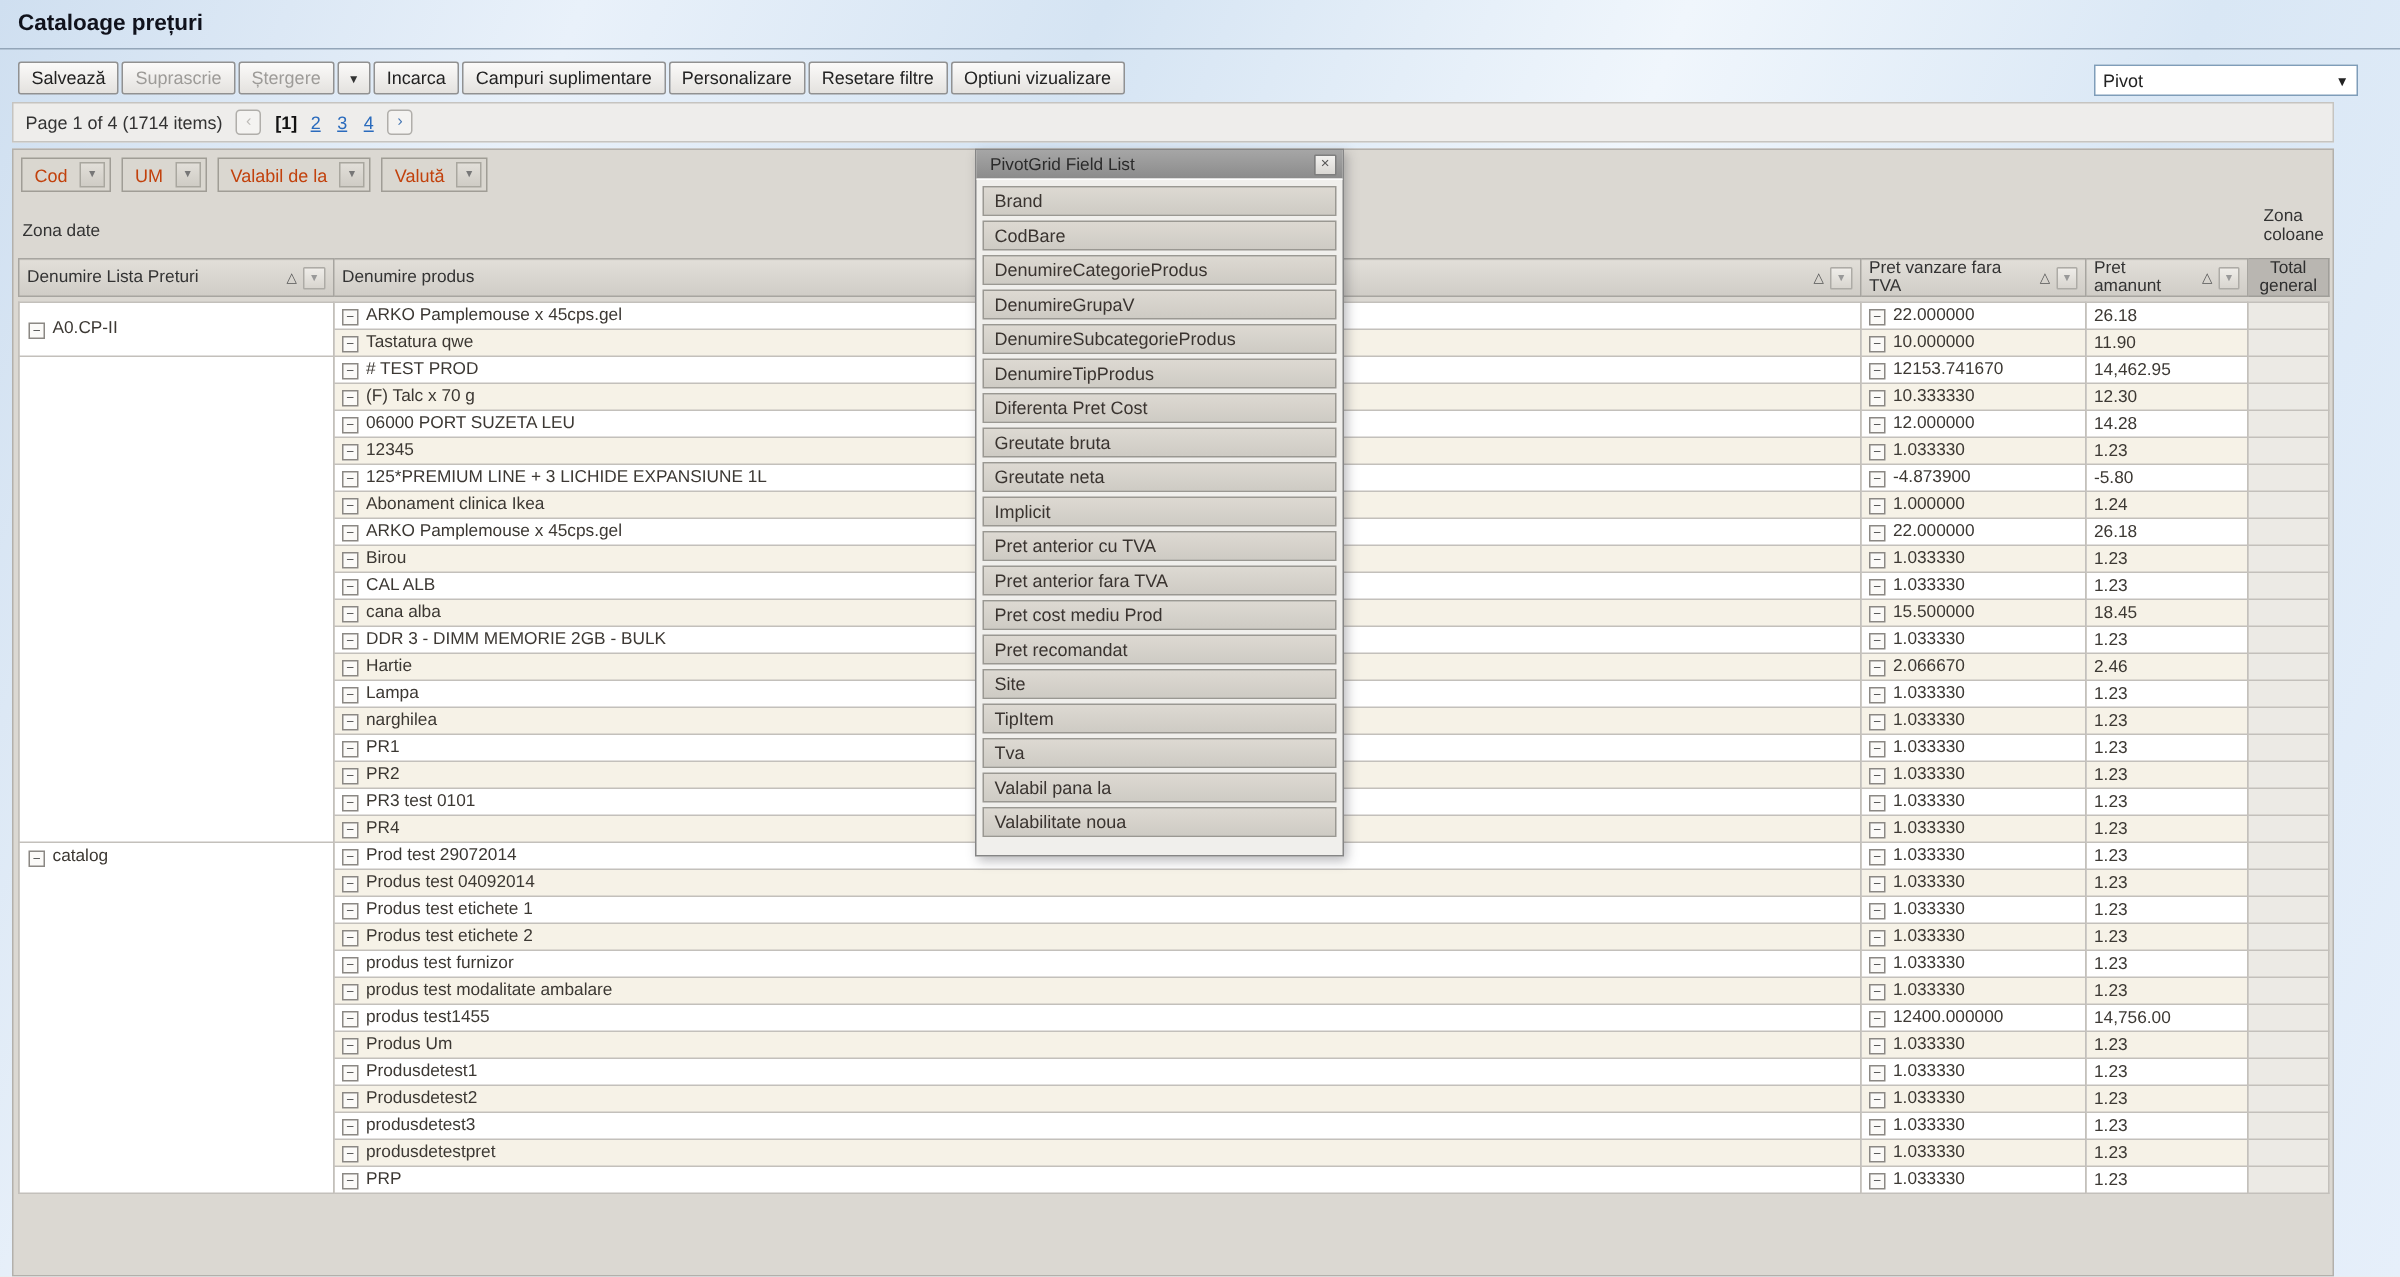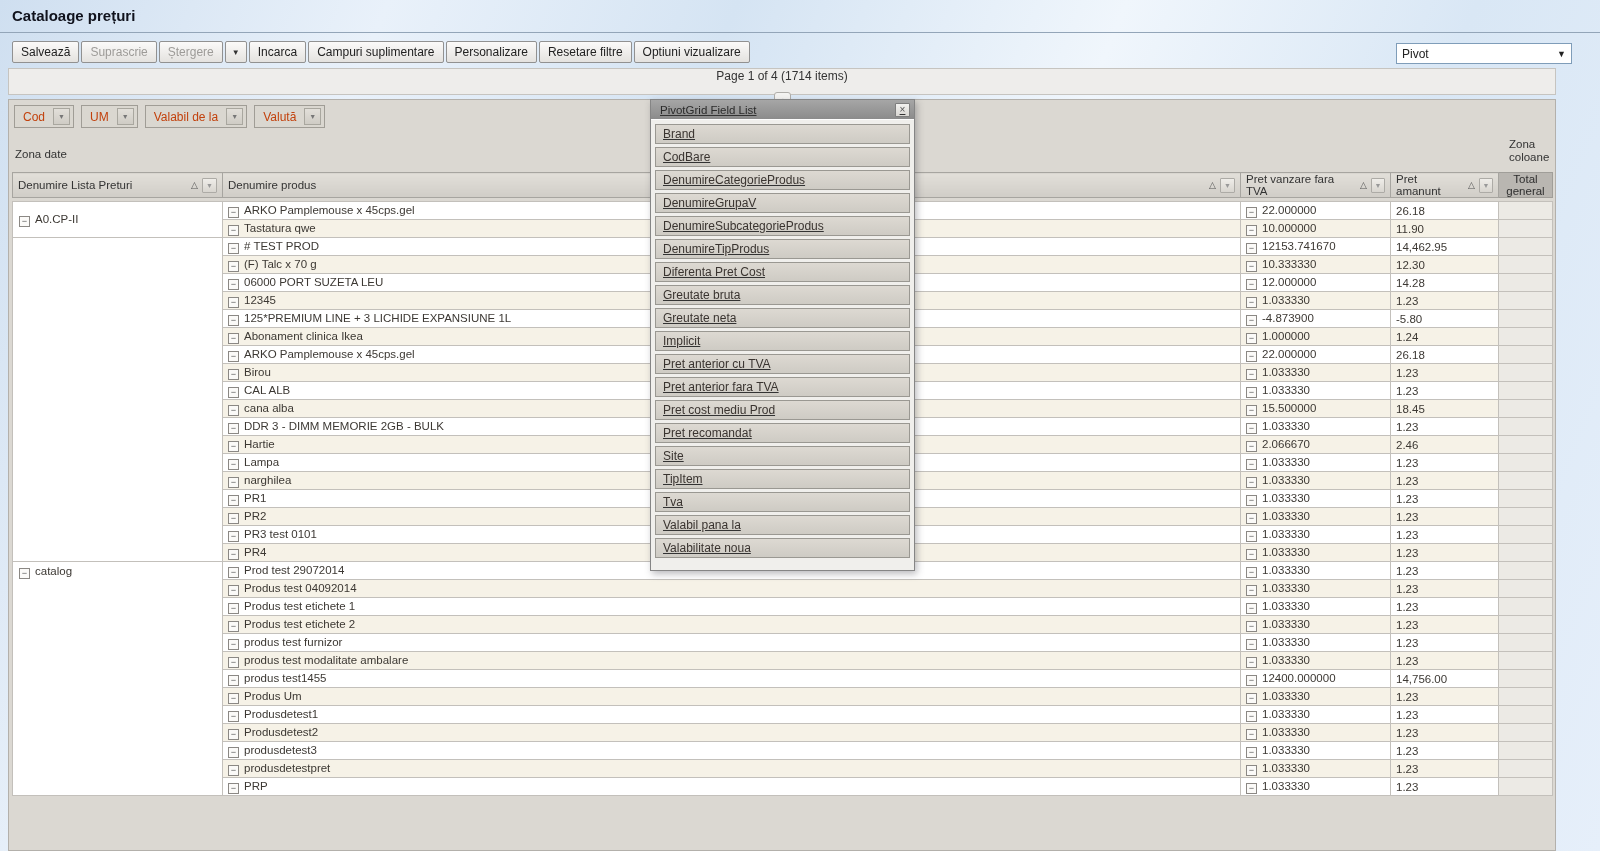--- a/index.html
+++ b/index.html
@@ -24,21 +24,21 @@
   .tb-btn { padding:3px 8px; height:22px; background:linear-gradient(#fbfaf9,#e4e2df);
     border:1px solid #919191; border-radius:2px; font-size:12px; color:#222; cursor:pointer; }
   .tb-btn.disabled { color:#9d9b98; cursor:default; }
   .tb-btn.dd { width:22px; font-size:8px; color:#333; padding:3px 0; }
   .view-select { position:absolute; left:1396px; top:43px; width:176px; height:21px; background:#fff;
     border:1px solid #7f9db9; display:flex; align-items:center; padding:0 5px; cursor:pointer; }
   .view-select .val { flex:1; font-size:12px; color:#222; }
   .view-select .caret { font-size:9px; color:#222; }
   
   .pager { position:absolute; left:8px; top:68px; width:1548px; height:27px; background:#eeedeb;
-    border:1px solid #c6c4c0; display:flex; align-items:center; padding:0 8px; gap:9px;flex-direction:column; }
+    border:1px solid #c6c4c0; display:flex; align-items:center; padding:0 8px; gap:9px; }
   .pager-label { color:#333; }
   .pager-btn { width:17px; height:17px; border:1px solid #b0aeaa; border-radius:3px; background:#f4f3f1;
     text-align:center; line-height:15px; font-size:11px; color:#4a7ab5; cursor:pointer; }
   .pager-btn.disabled { color:#bdbbb7; cursor:default; }
   .pager-current { font-weight:bold; color:#111; }
   .pager-link { color:#2a6bbd; text-decoration:underline; cursor:pointer; }
   
   .grid { position:absolute; left:8px; top:99px; width:1548px; height:752px; background:#dbd8d2;
     border:1px solid #b3b0ab; overflow:hidden; }
   .chips { position:absolute; left:5px; top:5px; display:flex; gap:7px; }
@@ -63,22 +63,22 @@
   tr.gap td { border:none; background:#dbd8d2; height:4px; padding:0; }
   td { height:18px; padding:0 5px; color:#3c3833; white-space:nowrap; overflow:hidden; }
   tr.w td { background:#ffffff; }
   tr.c td { background:#f6f2e7; }
   td.rowhead { background:#ffffff !important; vertical-align:middle; padding-left:6px; }
   td.rowhead.top { vertical-align:top; padding-top:3px; }
   td.totalcell { background:#eceae5 !important; }
   .cbox { display:inline-block; width:11px; height:11px; border:1px solid #8b8884; background:#fbfaf8;
     color:#555; font-size:9px; line-height:9px; text-align:center; vertical-align:-1px; margin-right:5px; cursor:pointer; }
   
-  .dialog { position:absolute; left:650px; top:99px; width:265px; background:#f0efec;
-    border:1px solid #858585; box-shadow:2px 3px 7px rgba(60,60,70,.35); z-index:50;text-decoration:underline; }
+  .dialog { position:absolute; left:650px; top:99px; width:246px; background:#f0efec;
+    border:1px solid #858585; box-shadow:2px 3px 7px rgba(60,60,70,.35); z-index:50; }
   .dialog-title { height:20px; background:linear-gradient(#a6a6a6,#8b8b8b); border-bottom:1px solid #fdfdfd;
     display:flex; align-items:center; padding:0 4px 0 9px; color:#2b2b2b; font-size:11.5px; cursor:move; }
   .dialog-title .t { flex:1; }
   .dialog-close { width:15px; height:14px; background:linear-gradient(#f2f1ef,#d9d7d3); border:1px solid #7e7e7e;
     border-radius:1px; text-align:center; line-height:12px; font-size:10px; color:#555; cursor:pointer; }
   .dialog-body { padding:4px 4px 9px 4px; }
   .field-item { height:20px; line-height:18px; margin-bottom:3px; padding:0 7px;
     background:linear-gradient(#ddd9d2,#cecbc4); border:1px solid #9a9892; color:#3a3430;
     font-size:12px; cursor:grab; }
 </style>

